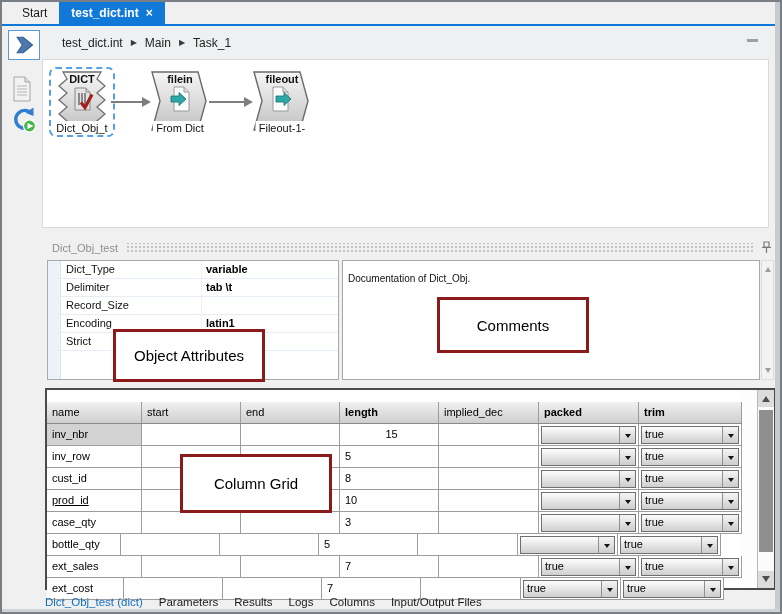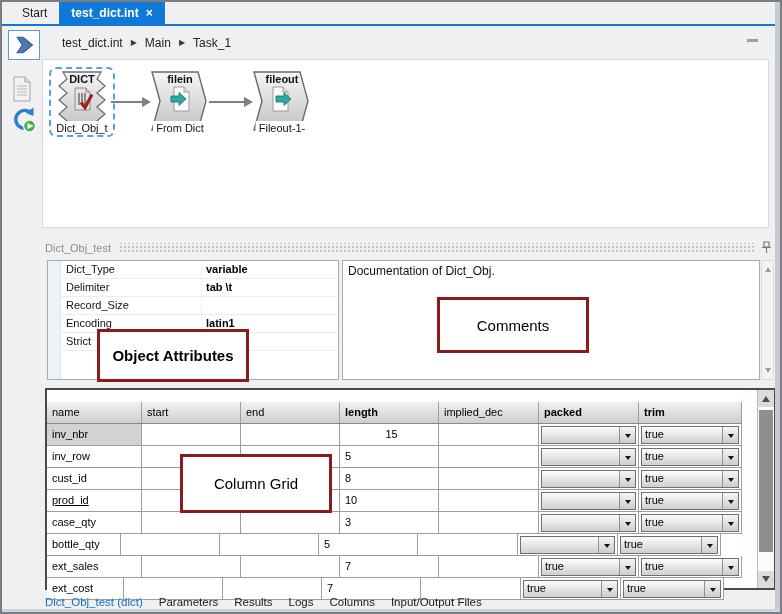--- a/index.html
+++ b/index.html
@@ -37,37 +37,37 @@
   .node .ntitle{position:absolute;left:0;right:0;top:2px;text-align:center;font-size:11px;font-weight:bold;color:#111;}
   .node .nicon{position:absolute;left:50%;top:15px;transform:translateX(-50%);}
   .node .nlabel{position:absolute;left:50%;bottom:-2px;transform:translateX(-50%);
     background:#fff;font-size:11px;color:#111;white-space:nowrap;padding:0 2px;border:1px solid #fff;}
   .arrow-line{position:absolute;height:2px;background:#7f7f7f;top:41px;}
   .arrow-line::after{content:'';position:absolute;right:-2px;top:-4px;width:0;height:0;
     border-left:9px solid #7f7f7f;border-top:5px solid transparent;border-bottom:5px solid transparent;}
 
   
   .section-hdr{position:absolute;left:43px;top:238px;width:727px;height:15px;display:flex;align-items:center;}
-  .section-title{font-size:11px;color:#8e8e8e;margin-right:8px;}
+  .section-title{font-size:11px;color:#8e8e8e;margin-right:8px;margin-left:7px;}
   .dotted-fill{flex:1;height:9px;background-image:radial-gradient(circle,#c3c3c3 1px,transparent 1.3px);
     background-size:4px 4px;background-position:0 2px;}
   .pin{margin-left:6px;display:flex;}
 
   
   .attrs-panel{position:absolute;left:45px;top:258px;width:292px;height:120px;background:#fff;
     border:1px solid #a6aab0;box-sizing:border-box;display:flex;}
   .attrs-gutter{width:12px;background:#edf2f9;border-right:1px solid #dde5f0;}
   .attrs-table{flex:1;}
   .arow{display:flex;height:17px;line-height:17px;border-bottom:1px solid #e7edf5;font-size:11px;}
   .arow .alabel{width:135px;padding-left:5px;color:#111;}
   .arow .avalue{flex:1;font-weight:bold;color:#000;border-left:1px solid #eef2f7;padding-left:4px;}
 
   
   .comments-panel{position:absolute;left:340px;top:258px;width:418px;height:120px;background:#fff;
-    border:1px solid #a6aab0;box-sizing:border-box;font-size:12px;color:#111;padding:3px 5px;}
+    border:1px solid #a6aab0;box-sizing:border-box;font-size:10px;color:#111;padding:12px 5px;}
   .cmt-sb{position:absolute;left:759px;top:258px;width:13px;height:120px;background:#f3f3f3;
     border:1px solid #dcdcdc;box-sizing:border-box;display:flex;flex-direction:column;justify-content:space-between;align-items:center;}
   .tri-up-sm{width:0;height:0;border:3.5px solid transparent;border-bottom:5px solid #9d9d9d;margin-top:3px;}
   .tri-dn-sm{width:0;height:0;border:3.5px solid transparent;border-top:5px solid #9d9d9d;margin-bottom:3px;}
 
   
   .grid{position:absolute;left:43px;top:386px;width:731px;height:202px;border:2px solid #4a4a4a;
     box-sizing:border-box;background:#fff;display:flex;}
   .grid-table{width:695px;}
   .grow{display:flex;height:22px;box-sizing:border-box;}
@@ -92,21 +92,21 @@
   .tri-dn{width:0;height:0;border:4px solid transparent;border-top:6px solid #4f4f4f;margin-bottom:-3px;}
 
   
   .bottom-tabs{position:absolute;left:43px;top:590px;right:8px;height:19px;display:flex;align-items:center;font-size:11.5px;}
   .btab{margin-right:16px;color:#1a1a1a;white-space:nowrap;}
   .btab.active{color:#1470c4;}
 
   
   .annot{position:absolute;background:#fff;border:3px solid #8b1b1b;display:flex;align-items:center;
     justify-content:center;font-size:15px;color:#000;z-index:50;}
-  .annot.obj{left:95px;top:327px;width:146px;height:47px;font-weight:bold;}
+  .annot.obj{left:111px;top:327px;width:146px;height:47px;}
   .annot.cmt{left:435px;top:295px;width:146px;height:50px;}
   .annot.col{left:178px;top:452px;width:146px;height:53px;}
 </style>
 </head>
 <body>
 
 <svg width="0" height="0" style="position:absolute">
   <defs>
     <linearGradient id="nodeGrad" x1="0" y1="0" x2="0" y2="1">
       <stop offset="0" stop-color="#f6f6f6"></stop>

